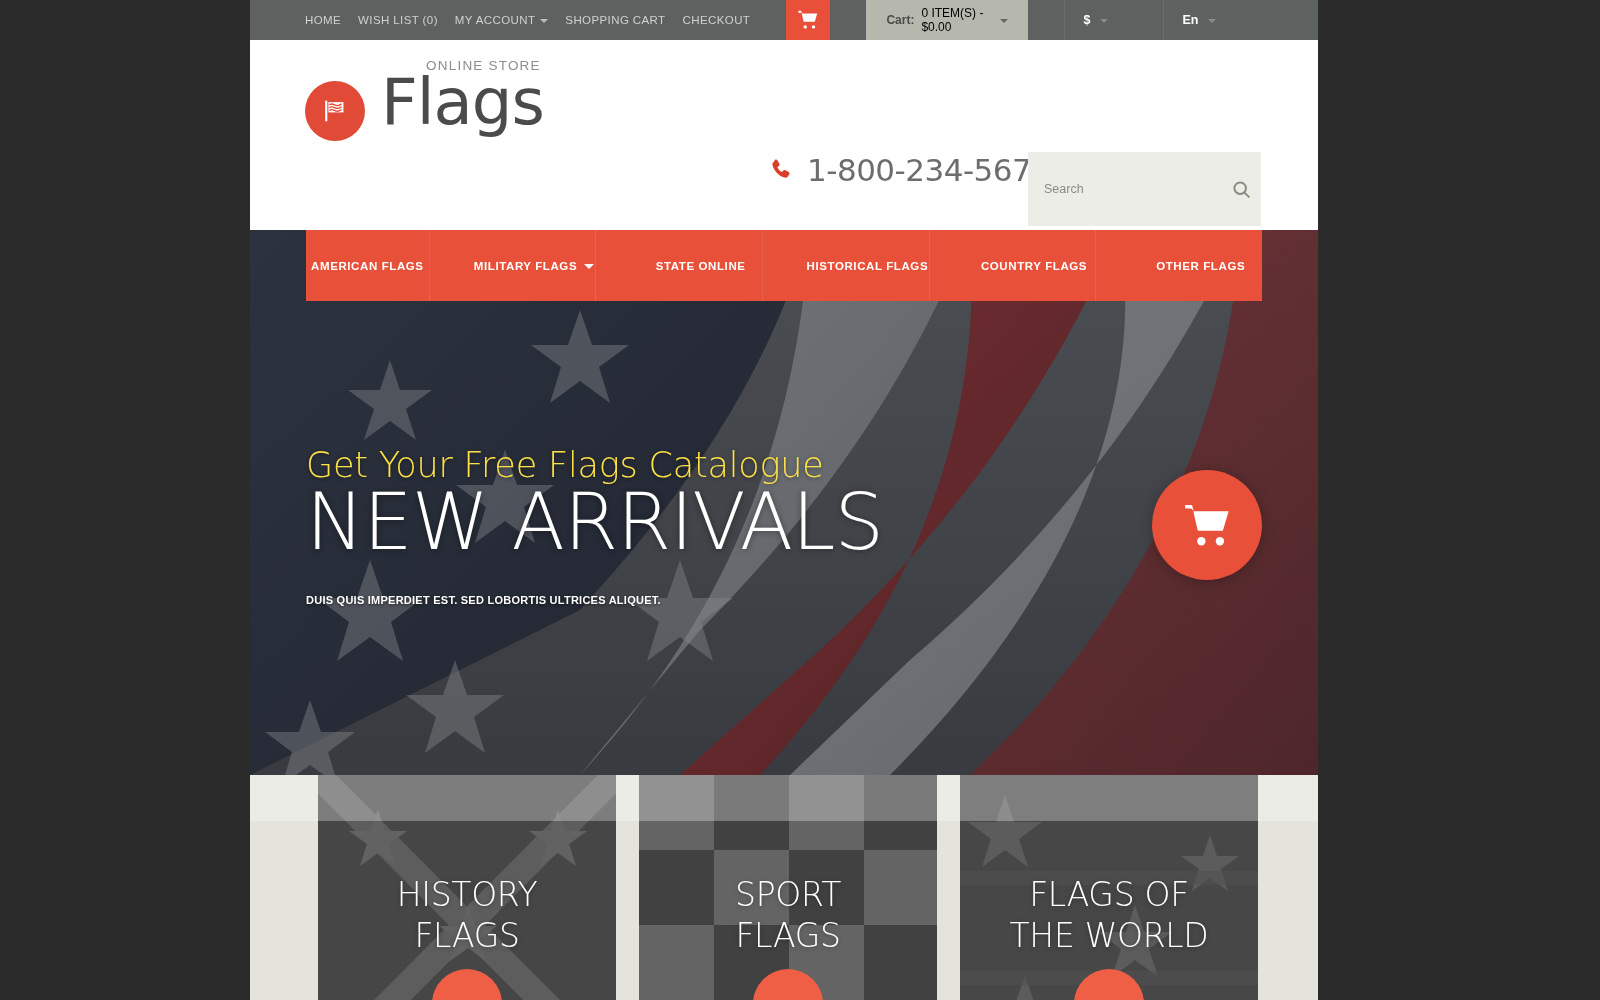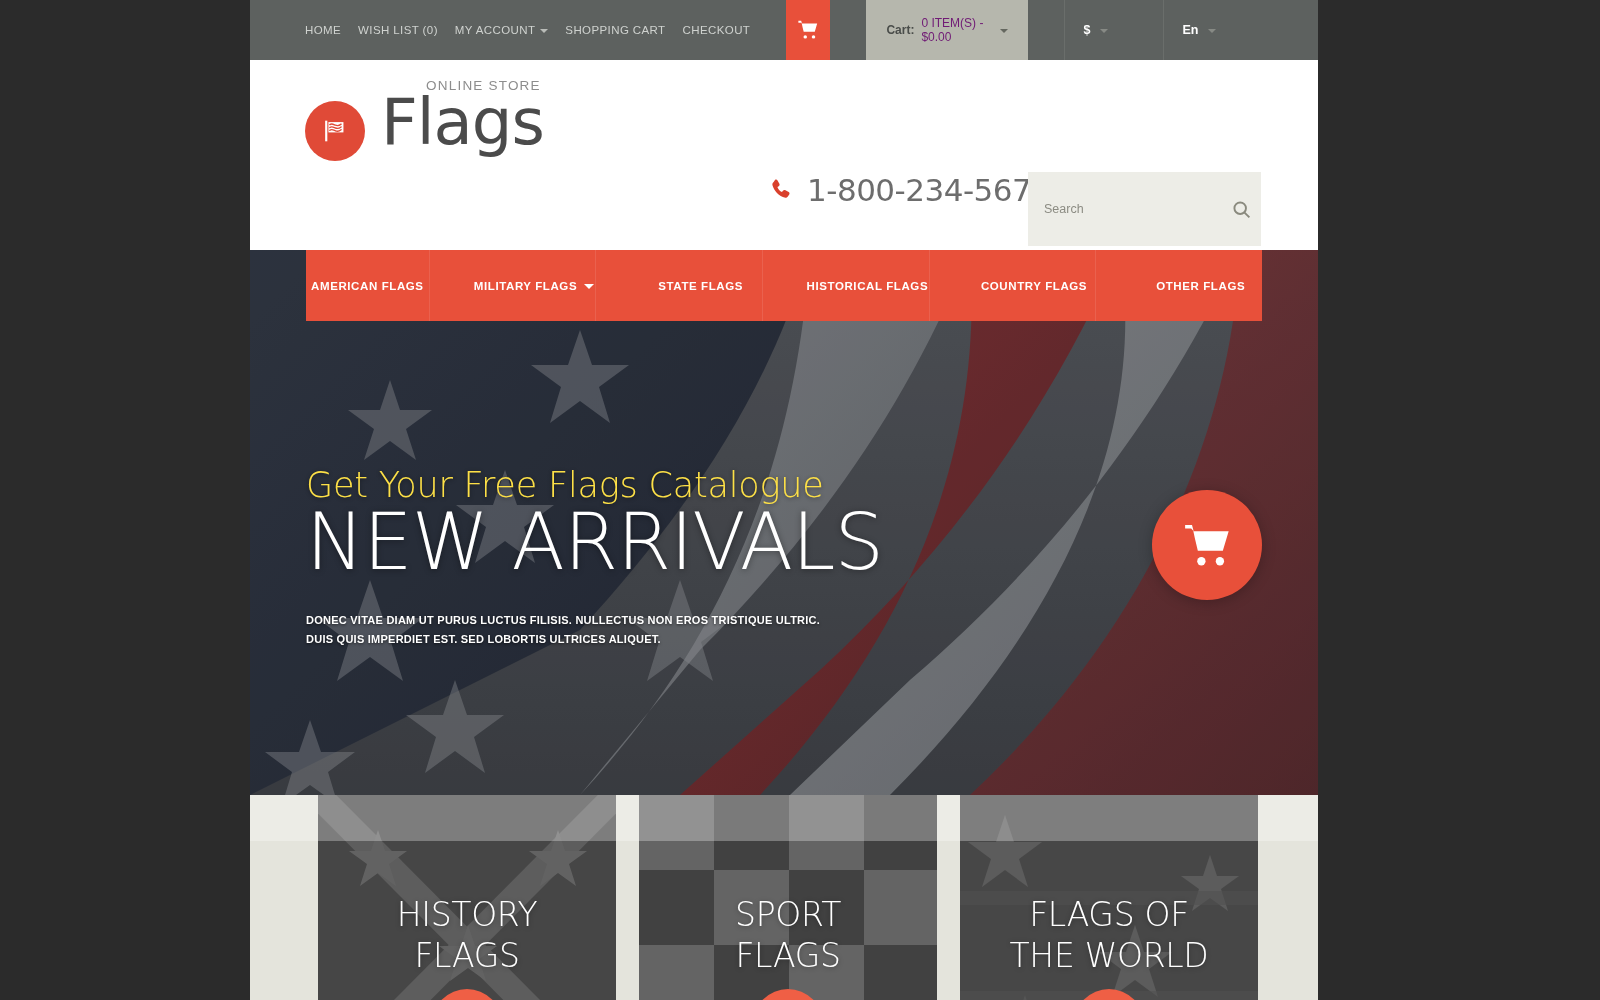--- a/index.html
+++ b/index.html
@@ -14,21 +14,21 @@
   #page {
     position:absolute; left:250px; top:0;
     width:1068px; height:1000px;
     overflow:hidden;
     background:#fff;
   }
 
   
   .topbar {
     position:relative;
-    height:60px;
+    height:40px;
     background:#5d615f;
     display:flex; align-items:stretch;gap:36px;
   }
   .topbar-left {
     display:flex; align-items:center;
     padding-left:55px;
     gap:17px;
     flex:1;
   }
   .tl-link {
@@ -48,21 +48,21 @@
     display:flex; align-items:center; justify-content:center;
     cursor:pointer;
   }
   .cart-icon-box svg { width:22px; height:22px; fill:#fff; }
   .cart-summary {
     background:#b6b7ad;
     display:flex; align-items:center; justify-content:center;
     padding:0 20px; gap:7px; cursor:pointer; min-width:147px;
   }
   .cart-summary b { color:#4a4d4a; font-size:12px; font-weight:bold; }
-  .cart-summary span.val { color:#701a75; font-size:12px; }
+  .cart-summary span.val { color:#000000; font-size:12px; }
   .cart-summary .caret-d { border-top-color:#64675f; }
   .sel-box {
     display:flex; align-items:center; justify-content:center;
     gap:9px; padding:0 19px; cursor:pointer;
     border-left:1px solid #6a6e6b;
   }
   .sel-box .lbl { color:#fff; font-size:12.5px; font-weight:bold; }
   .sel-box .caret-d { border-top-color:#878a85; }
   .topbar-tail { width:57px; }
 
@@ -324,38 +324,37 @@
 
     <div class="nav">
       <div class="nav-item">
         <span>AMERICAN FLAGS</span>
       </div>
       <div class="nav-item">
         <span>MILITARY FLAGS</span>
         <i class="chev"></i>
       </div>
       <div class="nav-item">
-        <span>STATE FLAGS</span>
+        <span>STATE ONLINE</span>
       </div>
       <div class="nav-item">
         <span>HISTORICAL FLAGS</span>
       </div>
       <div class="nav-item">
         <span>COUNTRY FLAGS</span>
       </div>
       <div class="nav-item">
         <span>OTHER FLAGS</span>
       </div>
     </div>
 
     <div class="hero-content">
       <div class="hero-kicker">Get Your Free Flags Catalogue</div>
       <div class="hero-title">NEW ARRIVALS</div>
       <div class="hero-desc">
-        <div>DONEC VITAE DIAM UT PURUS LUCTUS FILISIS. NULLECTUS NON EROS TRISTIQUE ULTRIC.</div>
         <div>DUIS QUIS IMPERDIET EST. SED LOBORTIS ULTRICES ALIQUET.</div>
       </div>
     </div>
 
     <div class="hero-cart">
       <svg viewBox="0 0 24 24">
         <path d="M1.5 2.4h3.3l.8 3H22.4l-2.8 9.3H7.6L6.2 8.9 5.4 5.1 4.4 4.1H1.5z"></path>
         <circle cx="9.3" cy="19.8" r="2"></circle>
           <circle cx="18.2" cy="19.8" r="2"></circle>
       </svg>

